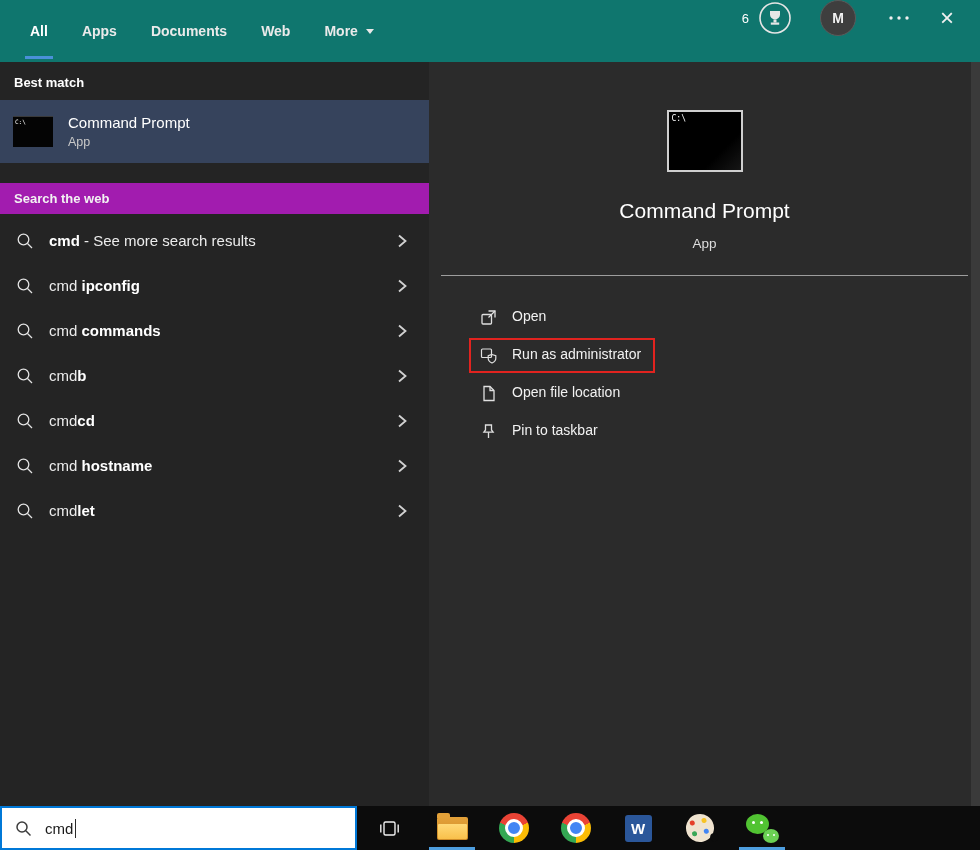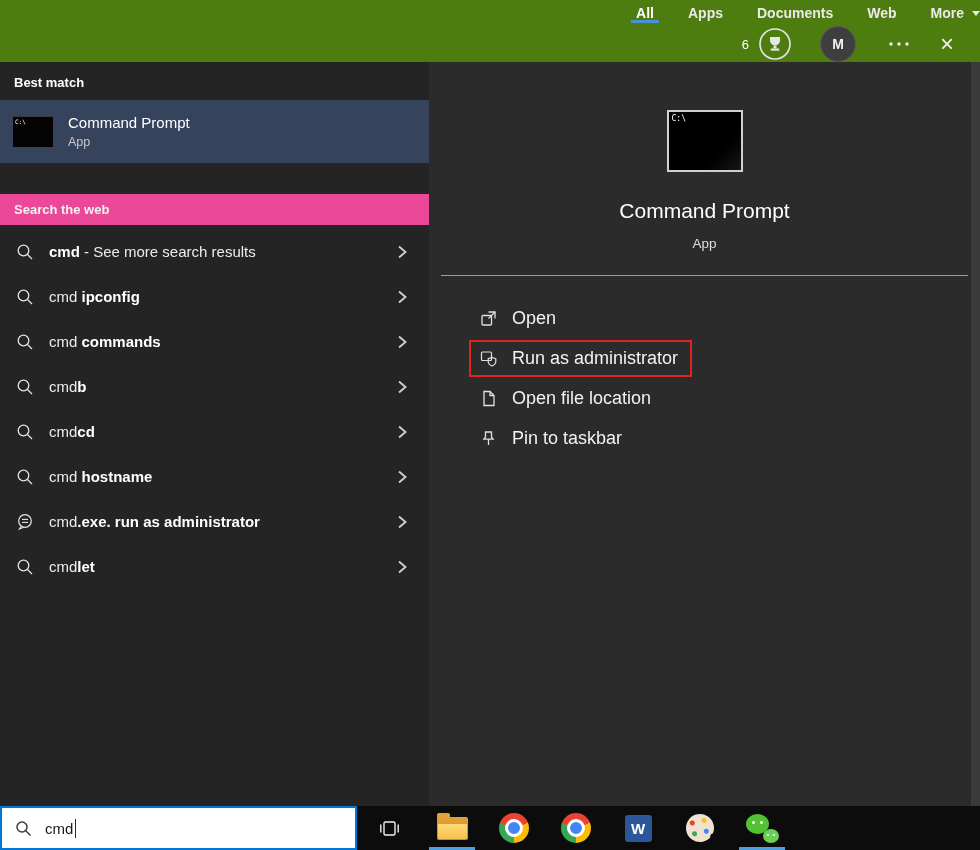--- a/index.html
+++ b/index.html
@@ -1,20 +1,20 @@
 <!DOCTYPE html>
 <html style="--accent: #0078d7; --tab-underline: #4a90d9; --highlight-red: #e1231f; --best-match-bg: #36435c;"><head>
 <meta charset="utf-8">
 <style>
   * { margin:0; padding:0; box-sizing:border-box; }
   html,body { width:980px; height:850px; overflow:hidden; background:#1e1e1e;
               font-family:"Liberation Sans", sans-serif; color:#f2f2f2; }
 
   
-  .header { height:62px; background:#4d7c0f; display:flex; align-items:flex-end; position:relative;flex-direction:column; }
+  .header { height:62px; background:#0f766e; display:flex; align-items:flex-start; position:relative; }
   .tabs { display:flex; align-items:center; gap:34px; padding-left:30px; height:100%; }
   .tab { position:relative; height:100%; display:flex; align-items:center; font-size:14px; cursor:default; color:#eaeaea;font-weight:bold; }
   .tab.active { font-weight:700; color:#fff; }
   .tab.active::after { content:''; position:absolute; left:-5px; right:-5px; bottom:3px; height:3px;
                        background:var(--tab-underline,#4a90d9); }
   .caret-down { width:0; height:0; border-left:4px solid transparent; border-right:4px solid transparent;
                 border-top:5px solid #e8e8e8; display:inline-block; margin-left:8px; }
   .header-right { margin-left:auto; display:flex; align-items:center; padding-right:26px; }
   .rewards { display:flex; align-items:center; gap:9px; }
   .rewards-count { font-size:13px; color:#fff; }
@@ -34,41 +34,41 @@
 
   .best-match-row { height:63px; background:var(--best-match-bg,#36435c); display:flex; align-items:center;
                     padding-left:13px; }
   .cmd-icon-sm { width:40px; height:31px; background:#040404; position:relative; margin-right:15px;
                  border-top:1px solid #3a3a3a; }
   .cmd-icon-sm .clabel { position:absolute; top:1px; left:2px; font-size:6px; color:#fff;
                          font-family:"DejaVu Sans Mono", monospace; }
   .bm-title { font-size:15px; color:#fff; }
   .bm-sub { font-size:12.5px; color:#c9c9c9; margin-top:4px; }
 
-  .web-header { margin-top:31px; background:#ec4899; padding:8px 14px; font-size:13px; font-weight:700; }
+  .web-header { margin-top:20px; background:#a21caf; padding:8px 14px; font-size:13px; font-weight:700; }
 
   .suggestions { margin-top:4px; }
   .sug-row { height:45px; display:flex; align-items:center; padding:0 16px 0 16px; font-size:15px; color:#ececec; }
   .sug-icon { width:18px; height:18px; margin-right:15px; flex:0 0 auto; display:flex; align-items:center; }
   .sug-text { white-space:pre; }
   .sug-b { font-weight:700; color:#fff; }
   .sug-chevron { margin-left:auto; display:flex; align-items:center; padding:4px; }
 
   
   .app-icon-lg { width:76px; height:62px; margin:48px auto 0; background:linear-gradient(135deg,#000 70%,#161616);
                  border:2px solid #cfcfcf; position:relative; }
   .app-icon-lg .clabel { position:absolute; top:2px; left:3px; font-size:8px; color:#fff;
                          font-family:"DejaVu Sans Mono", monospace; }
   .app-title { text-align:center; font-size:21px; font-weight:400; color:#fff; margin-top:27px; }
   .app-sub { text-align:center; font-size:13.5px; color:#dedede; margin-top:13px; }
   .divider { margin:24px 12px 0; border-top:1px solid #9d9d9d; }
 
   .actions { padding:24px 0 0 40px; }
-  .action { display:flex; align-items:center; width:max-content; padding:6px 12px 6px 8px;
-            border:2px solid transparent; margin-bottom:3px; font-size:18px; color:#f2f2f2; }
+  .action { display:flex; width:max-content; padding:6px 12px 6px 8px;
+            border:2px solid transparent; margin-bottom:3px; font-size:14px; color:#f2f2f2; }
   .action.highlight { border-color:var(--highlight-red,#e1231f); }
   .action .a-icon { width:19px; height:19px; margin-right:14px; display:flex; align-items:center; }
 
   
   .taskbar { position:absolute; left:0; right:0; bottom:0; height:44px; background:#0c0c0c;
              display:flex; align-items:stretch; }
   .search-box { width:357px; background:#fff; border:2px solid var(--accent,#0078d7);
                 display:flex; align-items:center; padding:0 13px; }
   .search-box .s-icon { width:17px; height:17px; margin-right:13px; display:flex; align-items:center; }
   .search-text { font-size:15px; color:#1a1a1a; }
@@ -264,36 +264,20 @@
             </svg>
         </span>
         <span class="sug-text"><span>cmd </span><span class="sug-b">hostname</span></span>
         <span class="sug-chevron">
           <svg width="14" height="16" viewBox="0 0 14 16">
               <polyline points="4,2.5 10.5,8 4,13.5" fill="none" stroke="#d2d2d2" stroke-width="1.8"></polyline>
             </svg>
         </span>
       </div>
 
-      <div class="sug-row">
-        <span class="sug-icon">
-          <svg width="18" height="18" viewBox="0 0 18 18">
-              <circle cx="9" cy="8" r="6.3" fill="none" stroke="#e4e4e4" stroke-width="1.2"></circle>
-              <path d="M5 13.5 L3.5 16 L7.5 14.2" fill="none" stroke="#e4e4e4" stroke-width="1.2"></path>
-              <line x1="6" y1="6.4" x2="12" y2="6.4" stroke="#e4e4e4" stroke-width="1.1"></line>
-              <line x1="6" y1="9.4" x2="12" y2="9.4" stroke="#e4e4e4" stroke-width="1.1"></line>
-            </svg>
-        </span>
-        <span class="sug-text"><span>cmd</span><span class="sug-b">.exe. run as administrator</span></span>
-        <span class="sug-chevron">
-          <svg width="14" height="16" viewBox="0 0 14 16">
-              <polyline points="4,2.5 10.5,8 4,13.5" fill="none" stroke="#d2d2d2" stroke-width="1.8"></polyline>
-            </svg>
-        </span>
-      </div>
 
       <div class="sug-row">
         <span class="sug-icon">
           <svg width="18" height="18" viewBox="0 0 18 18">
               <circle cx="7.5" cy="7.5" r="5.3" fill="none" stroke="#e4e4e4" stroke-width="1.3"></circle>
               <line x1="11.5" y1="11.5" x2="16" y2="16" stroke="#e4e4e4" stroke-width="1.3"></line>
             </svg>
         </span>
         <span class="sug-text"><span>cmd</span><span class="sug-b">let</span></span>
         <span class="sug-chevron">

